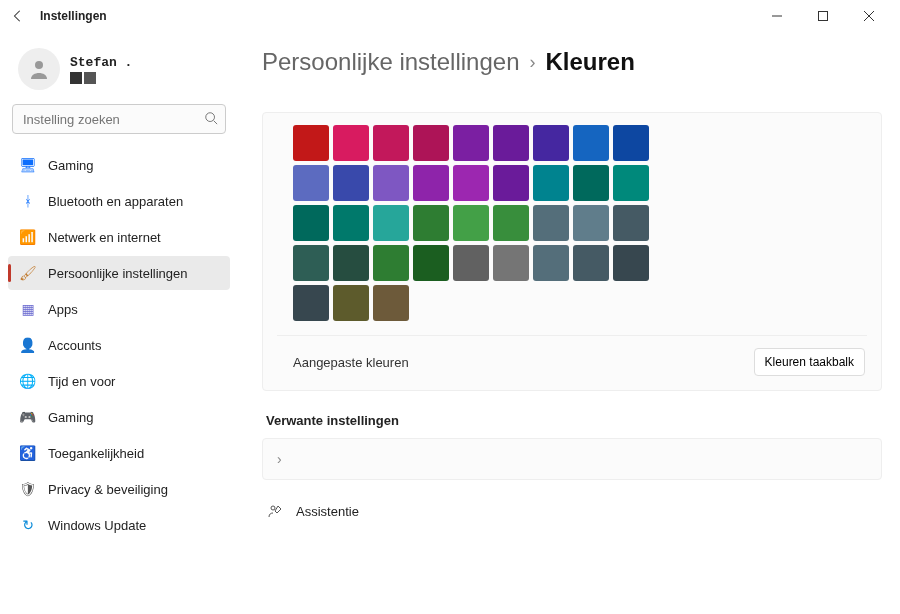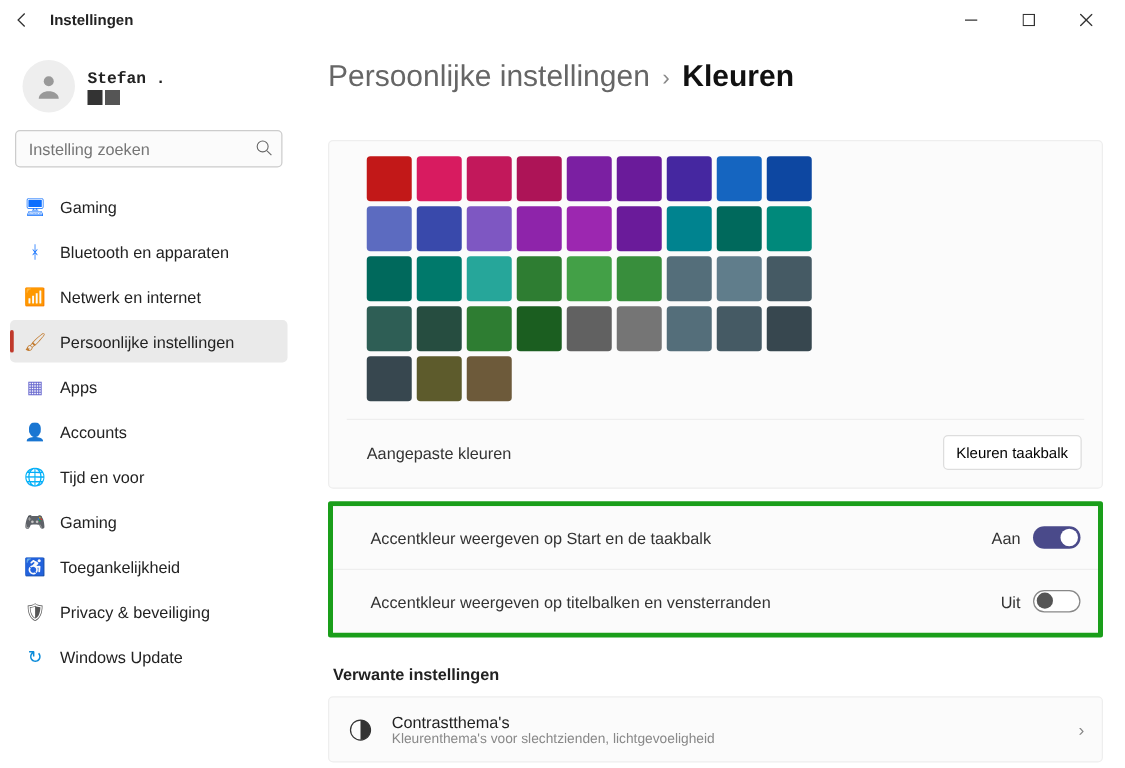--- a/index.html
+++ b/index.html
@@ -232,51 +232,23 @@
               <div class="swatch" style="background: rgb(93, 91, 44);"></div>
               <div class="swatch" style="background: rgb(109, 90, 58);"></div>
             </div>
           </div>
         <div class="custom-row">
           <span class="custom-label">Aangepaste kleuren</span>
           <button class="view-btn">Kleuren taakbalk</button>
         </div>
       </div>
 
-      <div class="highlight-group" id="accent-settings">
-          <div class="setting-row">
-            <span class="setting-label">Accentkleur weergeven op Start en de taakbalk</span>
-            <div class="toggle-wrap">
-              <span class="toggle-state">Aan</span>
-              <div class="toggle on"></div>
-            </div>
-          </div>
-          <div class="setting-row">
-            <span class="setting-label">Accentkleur weergeven op titelbalken en vensterranden</span>
-            <div class="toggle-wrap">
-              <span class="toggle-state">Uit</span>
-              <div class="toggle off"></div>
-            </div>
-          </div>
-        </div>
 
       <div class="section-title">Verwante instellingen</div>
       <div class="card-row">
-        <div class="card-left">
-          <div class="card-icon">
-            <svg width="20" height="20" viewBox="0 0 20 20">
-                <circle cx="10" cy="10" r="8" stroke="#333" fill="none"></circle>
-                <path d="M10 2a8 8 0 010 16z" fill="#333"></path>
-              </svg>
-          </div>
-          <div>
-            <div class="card-title">Contrastthema's</div>
-            <div class="card-sub">Kleurenthema's voor slechtzienden, lichtgevoeligheid</div>
-          </div>
-        </div>
         <span class="chev">›</span>
       </div>
 
       <div class="help-links">
         <div class="help-link">
           <span class="help-icon">
             <svg width="16" height="16" viewBox="0 0 16 16">
                 <circle cx="6" cy="5" r="2" stroke="#555" fill="none"></circle>
                 <path d="M2 14c0-3 2-4 4-4" stroke="#555" fill="none"></path>
                 <path d="M11 3l3 3-4 4-2-2z" stroke="#555" fill="none"></path>

